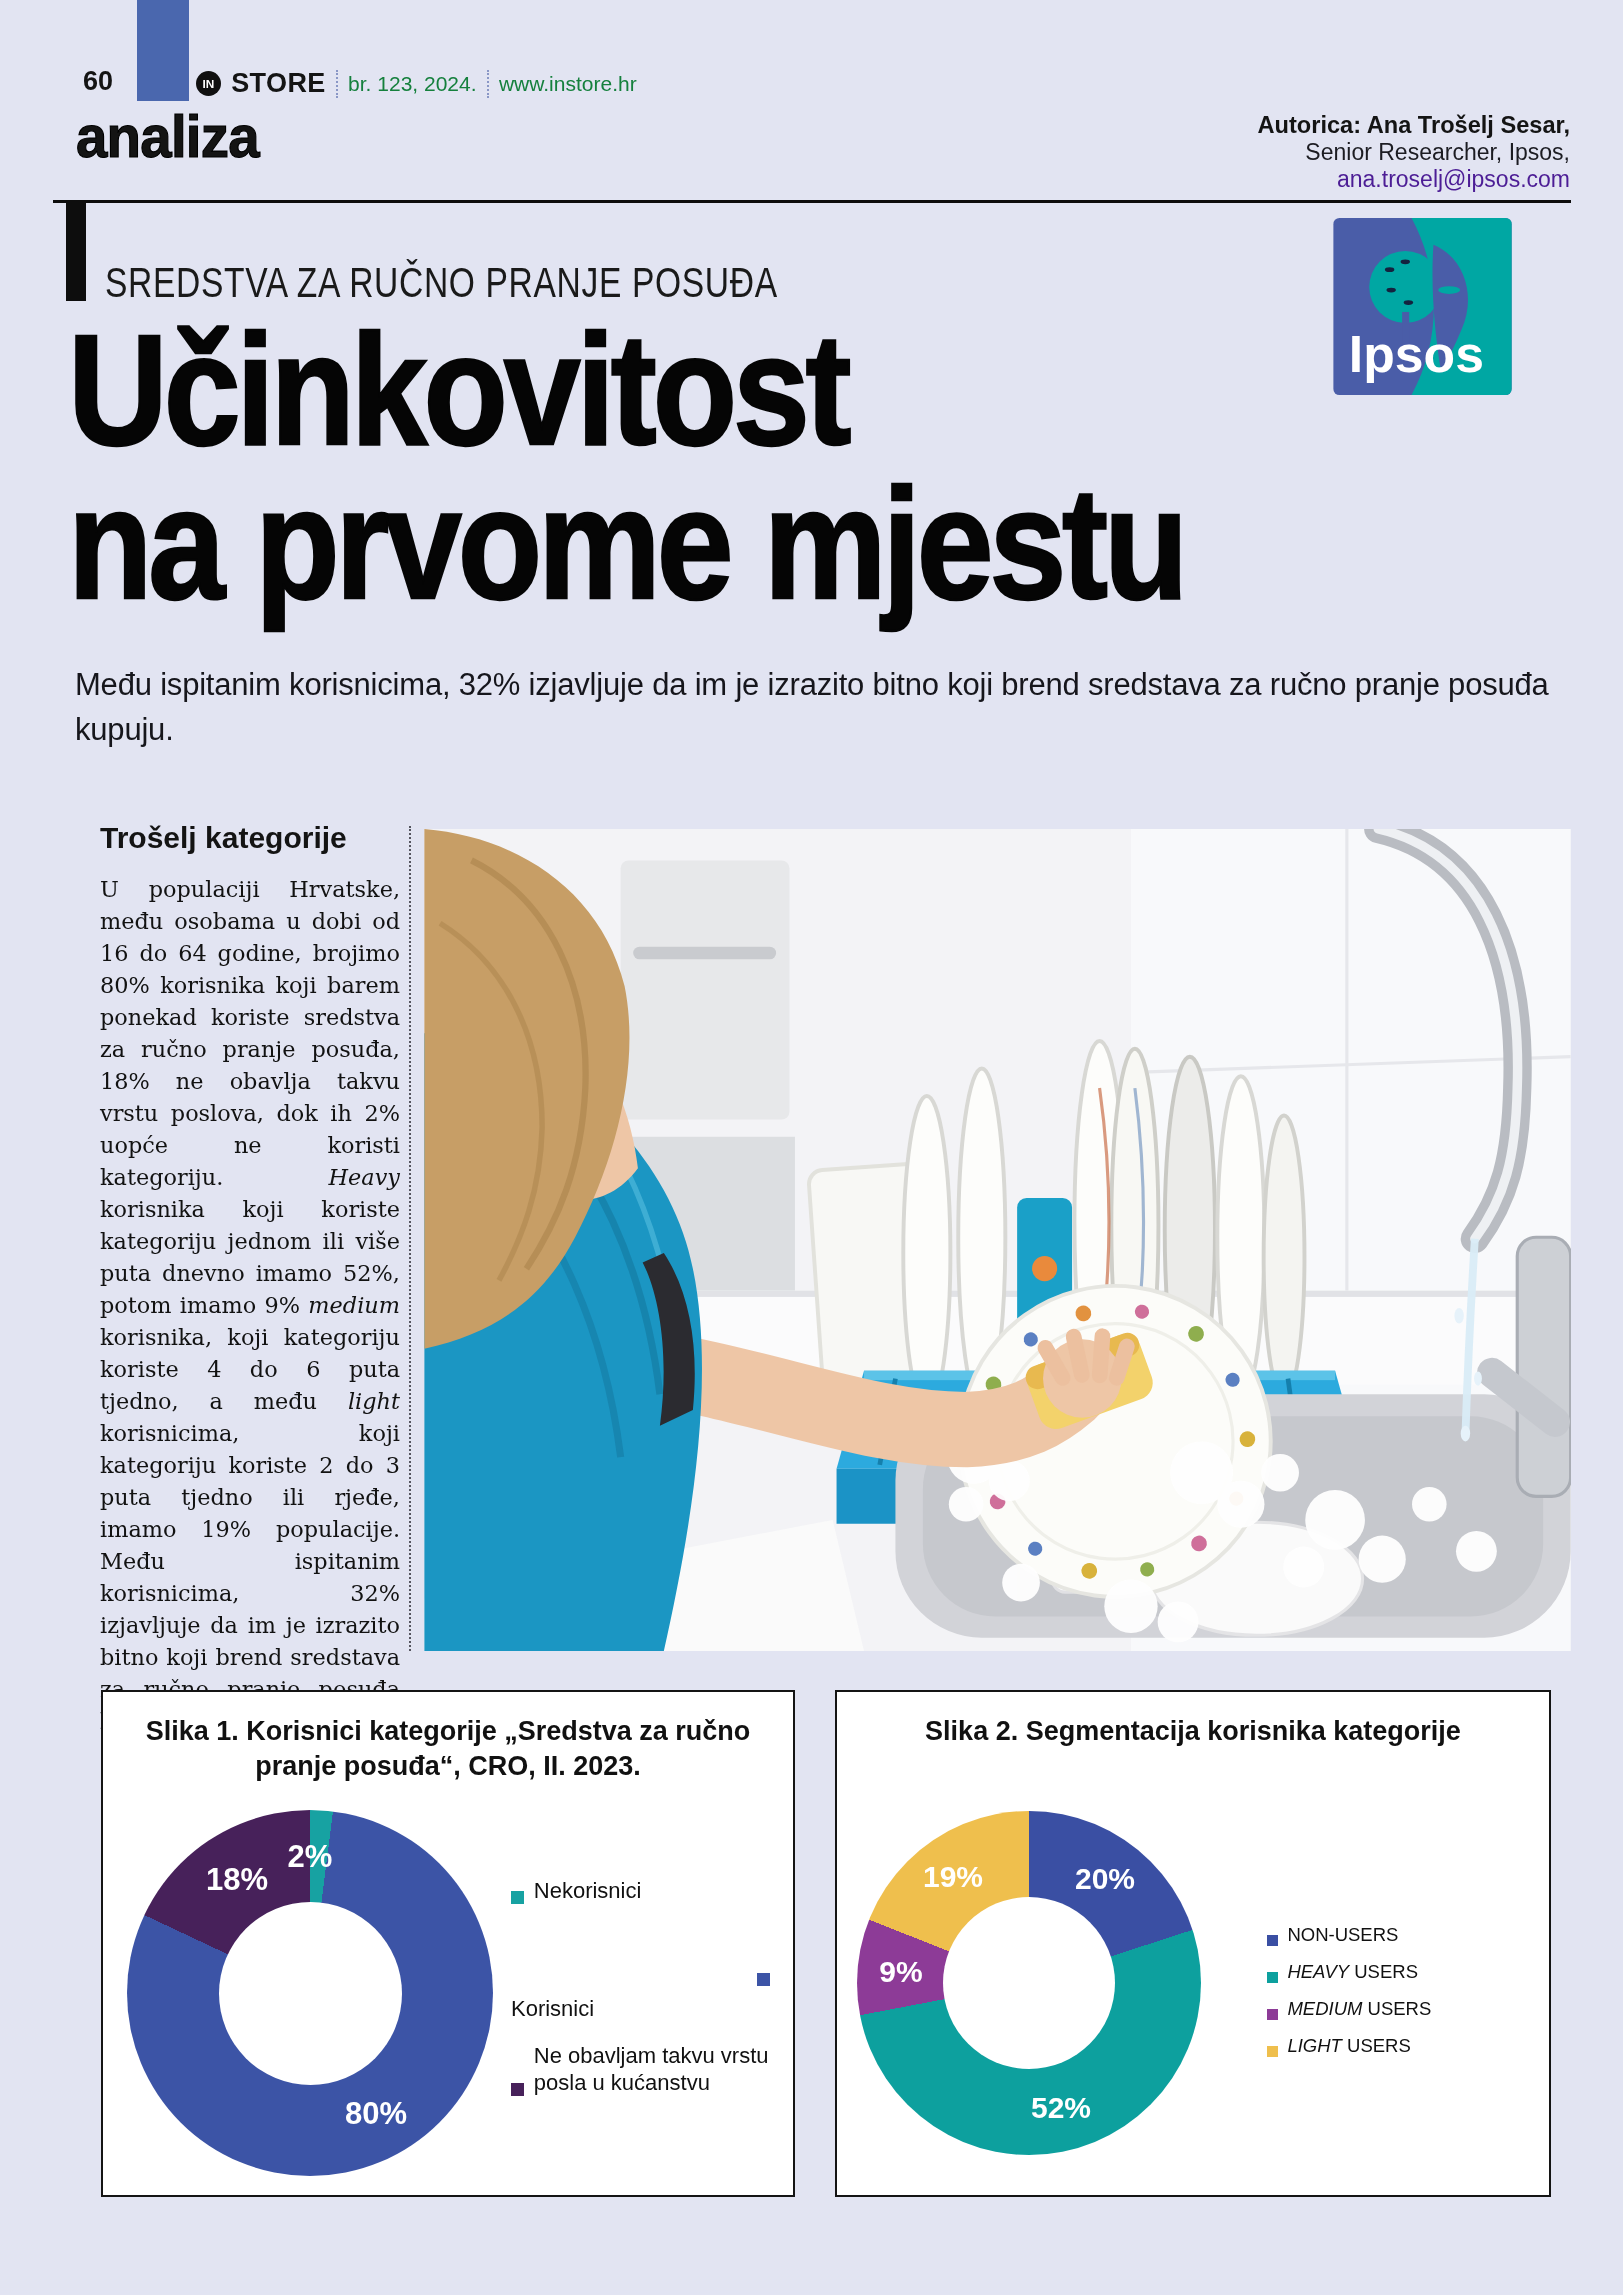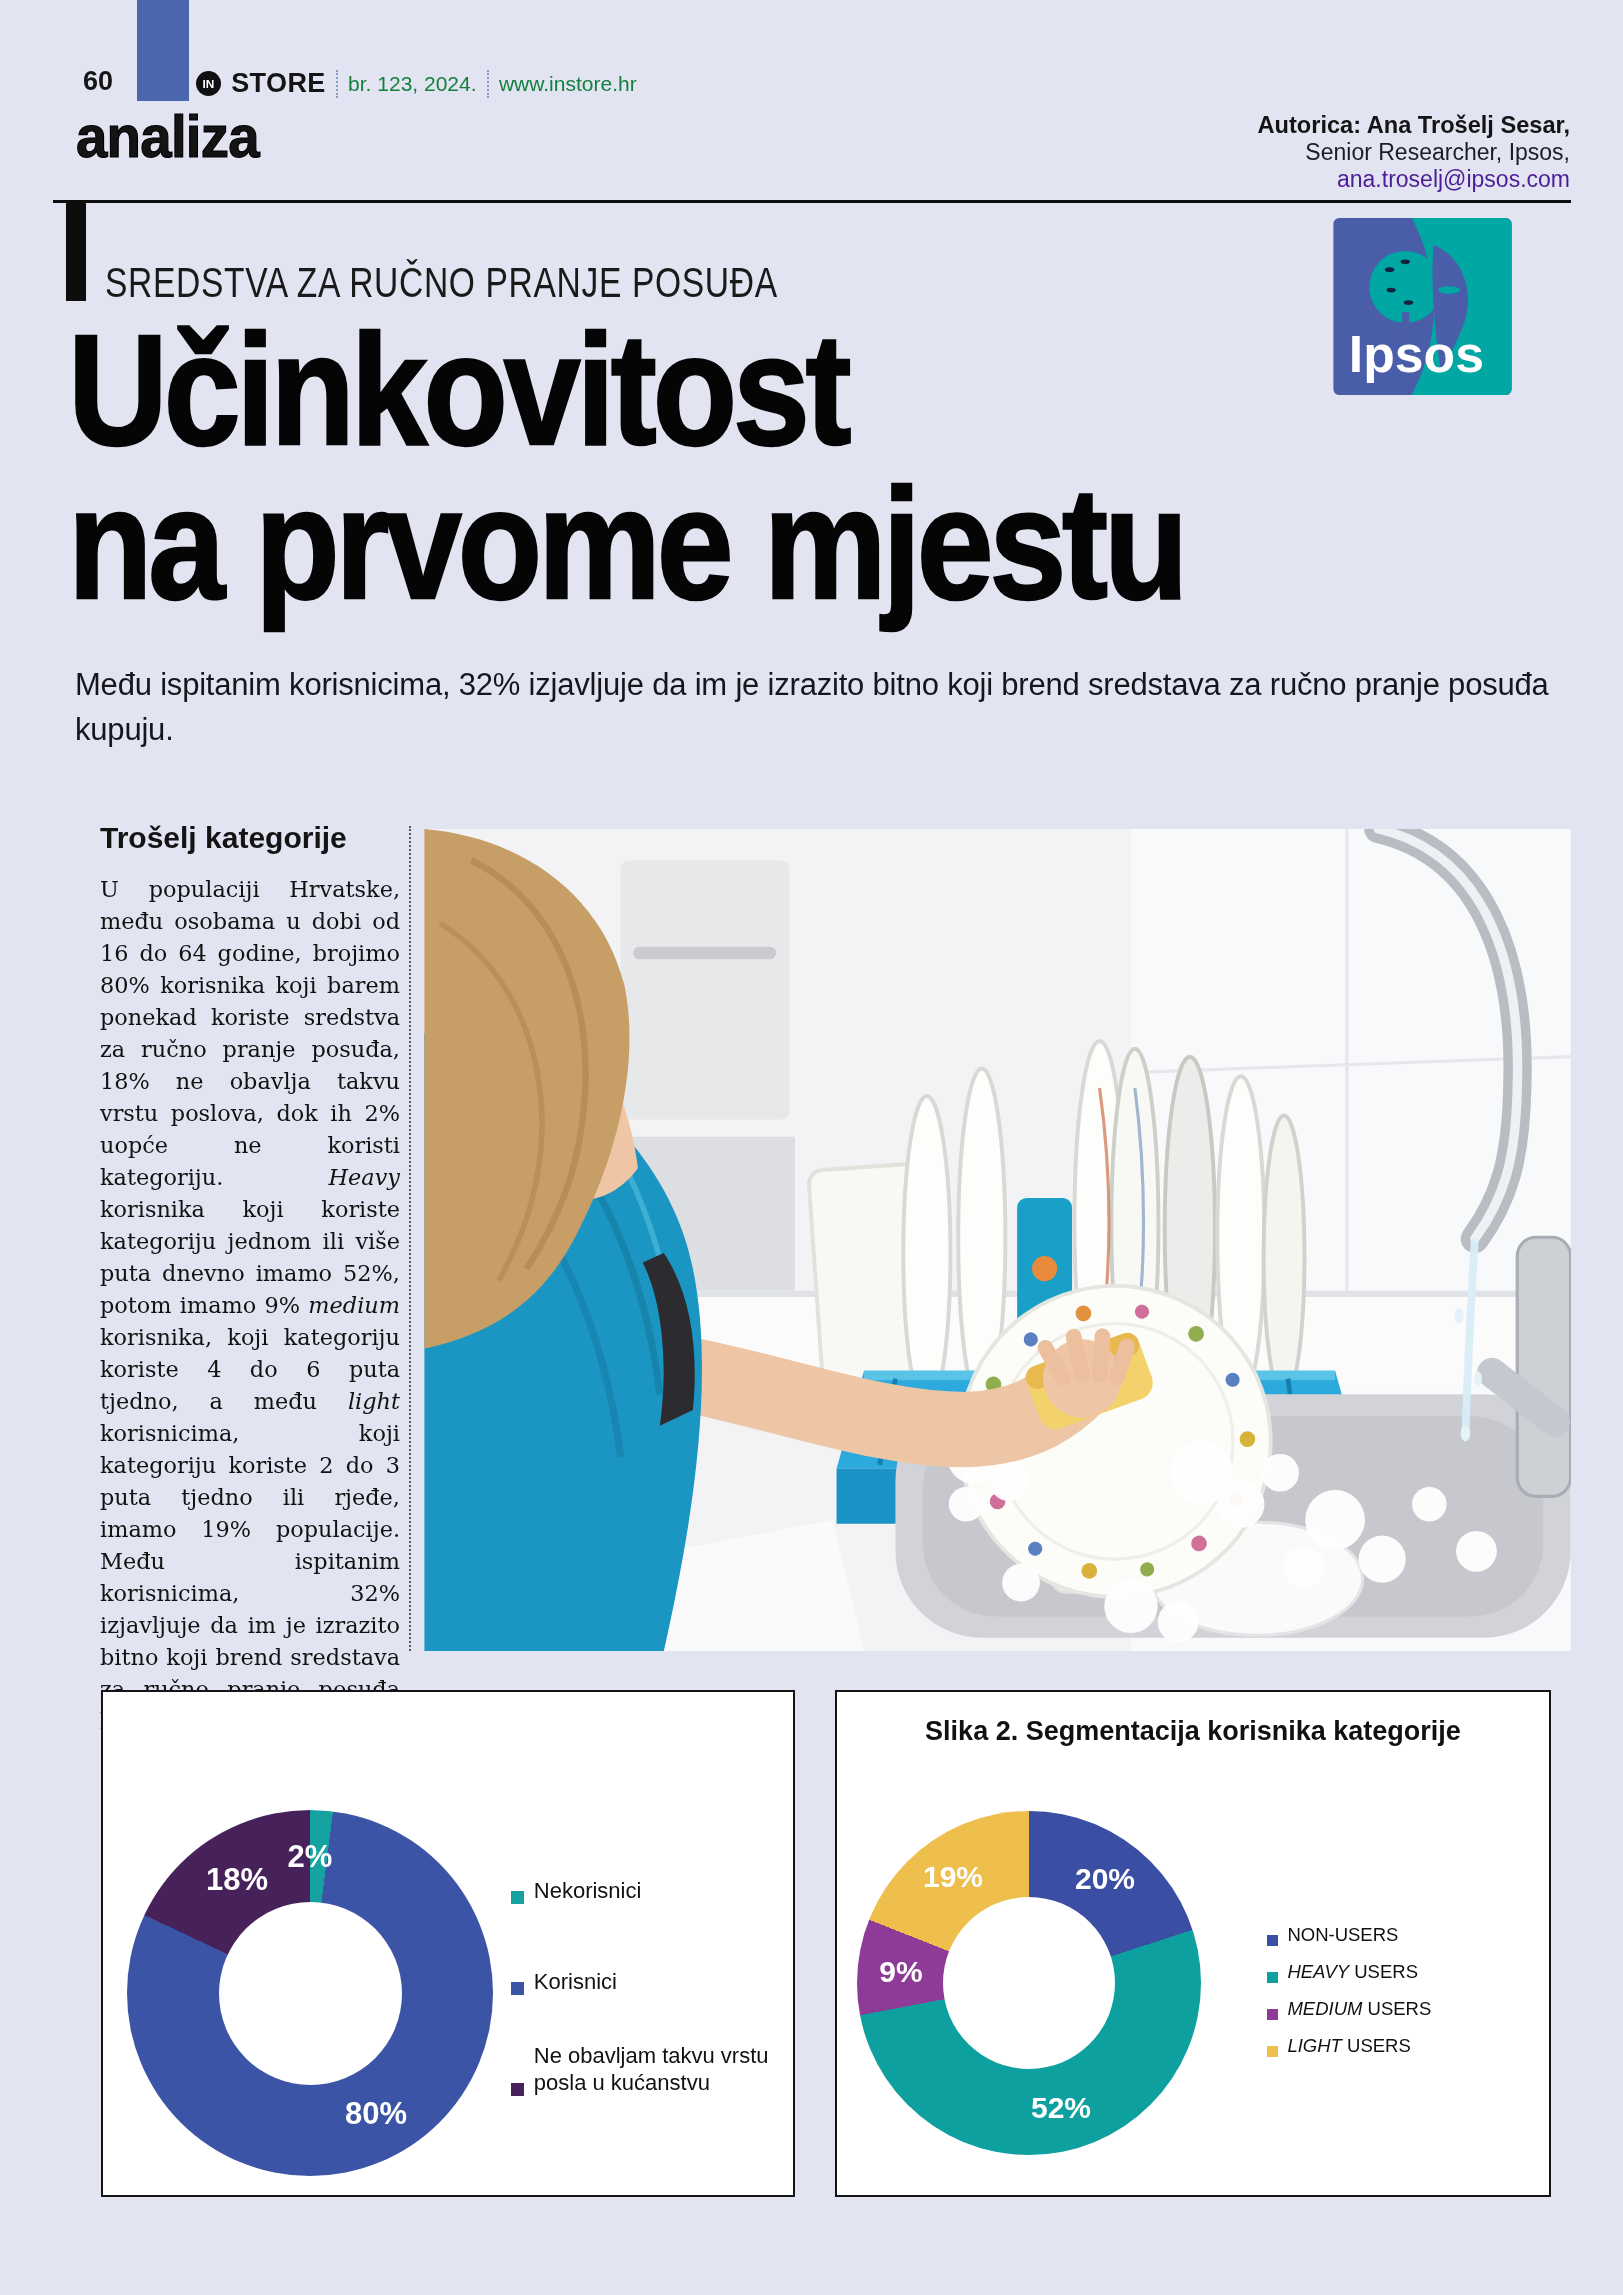--- a/index.html
+++ b/index.html
@@ -248,30 +248,34 @@
         <path d="M305,540 C338,590 350,660 342,740 L300,760 C312,672 300,595 278,552 Z" fill="#2B2B30"></path>
         <path d="M196,238 C236,300 264,362 272,432 C244,470 204,480 172,468 C178,392 184,312 196,238 Z" fill="#EEC6A6"></path>
         <path d="M0,0 C120,10 225,80 255,200 C275,300 245,420 192,520 C150,600 90,642 0,662 Z" fill="#C79E66"></path>
         <path d="M60,40 C160,90 210,200 205,330 C200,430 170,500 130,560" fill="none" stroke="#B28A52" stroke-width="8" opacity=".8"></path>
         <path d="M20,120 C100,170 150,260 150,380 C148,460 125,520 95,575" fill="none" stroke="#B28A52" stroke-width="7" opacity=".7"></path>
       </g>
     </svg>
   </div>
 
   <div class="abs figbox box1">
+    <div class="figtitle">
+      <div>Slika 1. Korisnici kategorije „Sredstva za ručno</div>
+      <div>pranje posuđa“, CRO, II. 2023.</div>
+    </div>
     <div class="donut d1" style="background: conic-gradient(rgb(23, 162, 162) 0deg, rgb(23, 162, 162) 7.2deg, rgb(60, 84, 166) 7.2deg, rgb(60, 84, 166) 295.2deg, rgb(71, 33, 90) 295.2deg, rgb(71, 33, 90) 360deg);"></div>
     <span class="pct pct1" style="left:207px;top:165px;">2%</span>
     <span class="pct pct1" style="left:273px;top:422px;">80%</span>
     <span class="pct pct1" style="left:134px;top:188px;">18%</span>
     <div class="legend l1">
       <div class="lrow" style="left:408px;top:185px;">
         <span class="sw" style="background-color: rgb(23, 162, 162);"></span>
         <span class="ltext"><span>Nekorisnici</span></span>
       </div>
-      <div class="lrow" style="left:408px;top:276px;">
+      <div class="lrow" style="left:408px;top:276px;flex-direction:column;">
         <span class="sw" style="background-color: rgb(60, 84, 166);"></span>
         <span class="ltext"><span>Korisnici</span></span>
       </div>
       <div class="lrow" style="left:408px;top:350px;">
         <span class="sw" style="background-color: rgb(71, 33, 90);"></span>
         <span class="ltext"><span>Ne obavljam takvu vrstu posla u kućanstvu</span></span>
       </div>
     </div>
   </div>
 

